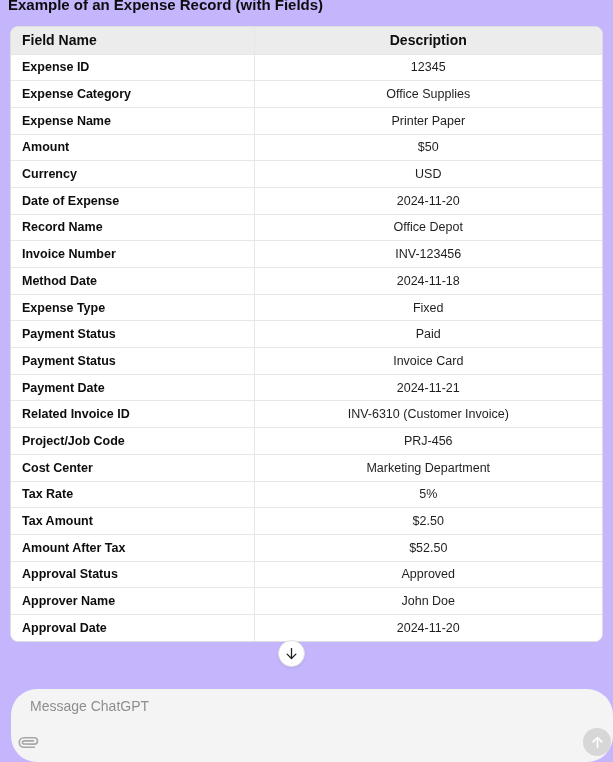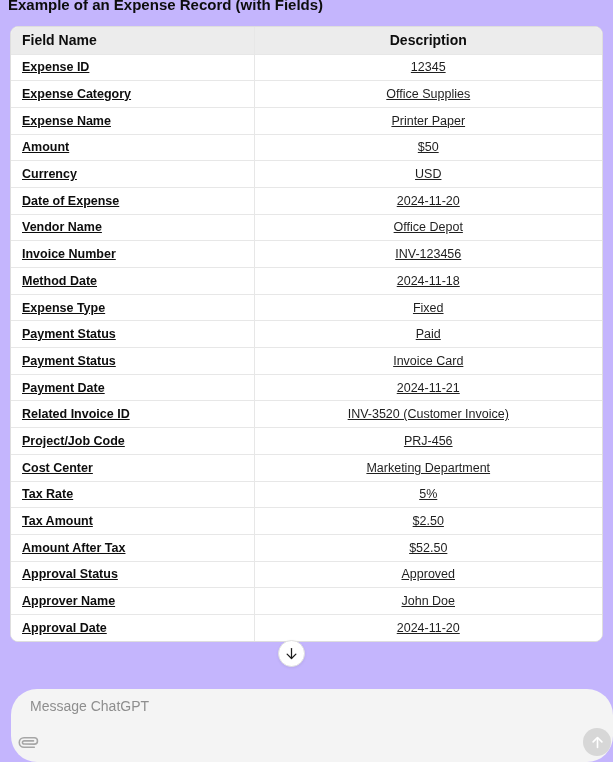--- a/index.html
+++ b/index.html
@@ -51,21 +51,20 @@
     font-size: 14px;
     color: #0d0d0d;
   }
   td {
     height: 26.7px;
     padding: 0 11px;
     border-top: 1px solid var(--row-border, #e7e7e7);
     background: #fff;
     white-space: nowrap;
     overflow: hidden;
-    text-decoration: underline;
   }
   th + th, td + td { border-left: 1px solid var(--row-border, #e7e7e7); text-align: center; }
   td.field { font-weight: 700; color: #0d0d0d; }
   td.desc  { font-weight: 400; color: #1f1f1f; }
 
   
   .scroll-btn {
     position: absolute;
     left: 278px;
     top: 640px;
@@ -174,21 +173,21 @@
           </tr>
           <tr>
             <td class="field">Currency</td>
             <td class="desc">USD</td>
           </tr>
           <tr>
             <td class="field">Date of Expense</td>
             <td class="desc">2024-11-20</td>
           </tr>
           <tr>
-            <td class="field">Vendor Name</td>
+            <td class="field">Record Name</td>
             <td class="desc">Office Depot</td>
           </tr>
           <tr>
             <td class="field">Invoice Number</td>
             <td class="desc">INV-123456</td>
           </tr>
           <tr>
             <td class="field">Method Date</td>
             <td class="desc">2024-11-18</td>
           </tr>
@@ -203,21 +202,21 @@
           <tr>
             <td class="field">Payment Status</td>
             <td class="desc">Invoice Card</td>
           </tr>
           <tr>
             <td class="field">Payment Date</td>
             <td class="desc">2024-11-21</td>
           </tr>
           <tr>
             <td class="field">Related Invoice ID</td>
-            <td class="desc">INV-3520 (Customer Invoice)</td>
+            <td class="desc">INV-6310 (Customer Invoice)</td>
           </tr>
           <tr>
             <td class="field">Project/Job Code</td>
             <td class="desc">PRJ-456</td>
           </tr>
           <tr>
             <td class="field">Cost Center</td>
             <td class="desc">Marketing Department</td>
           </tr>
           <tr>

